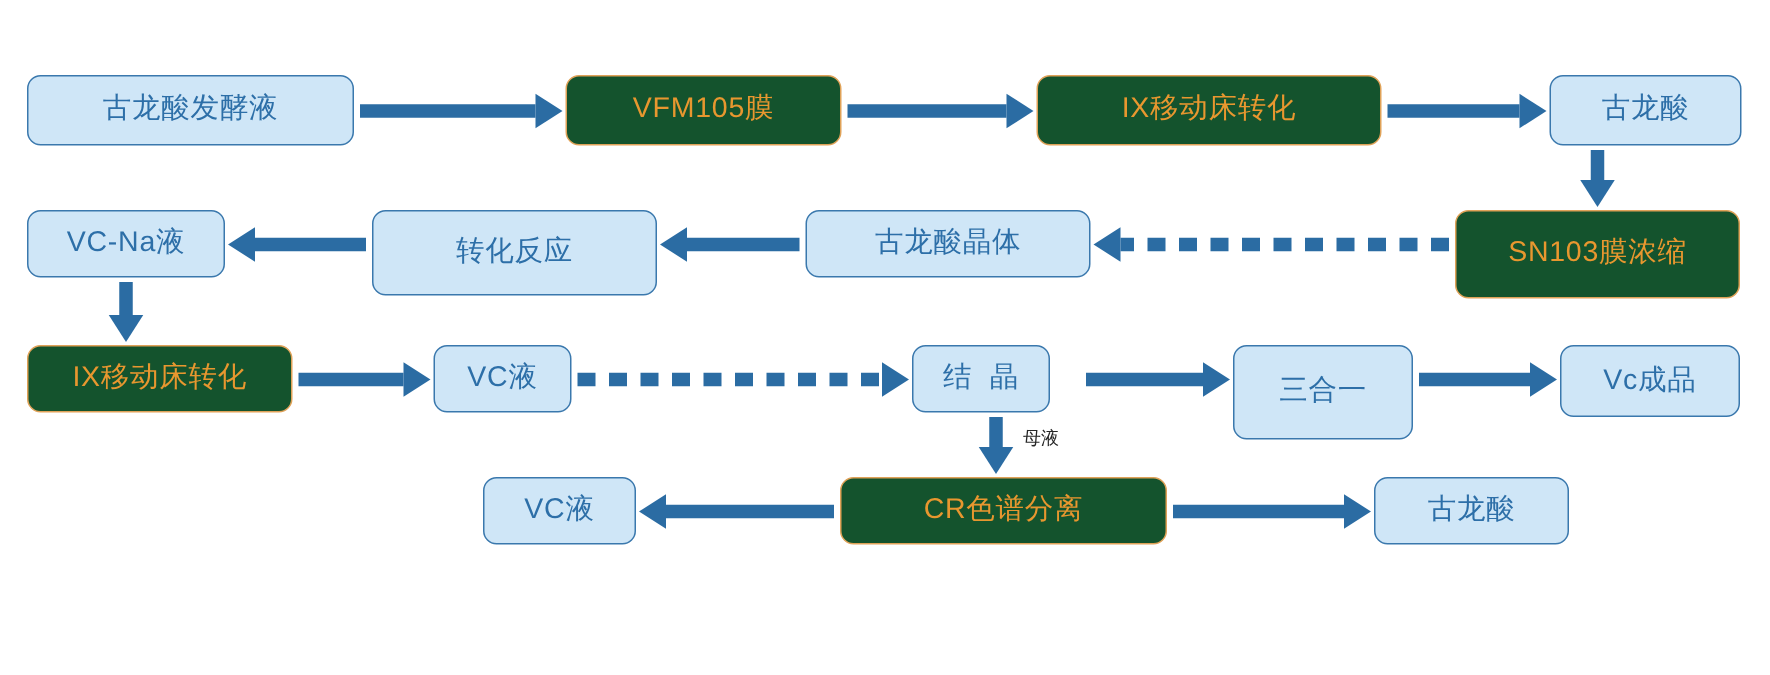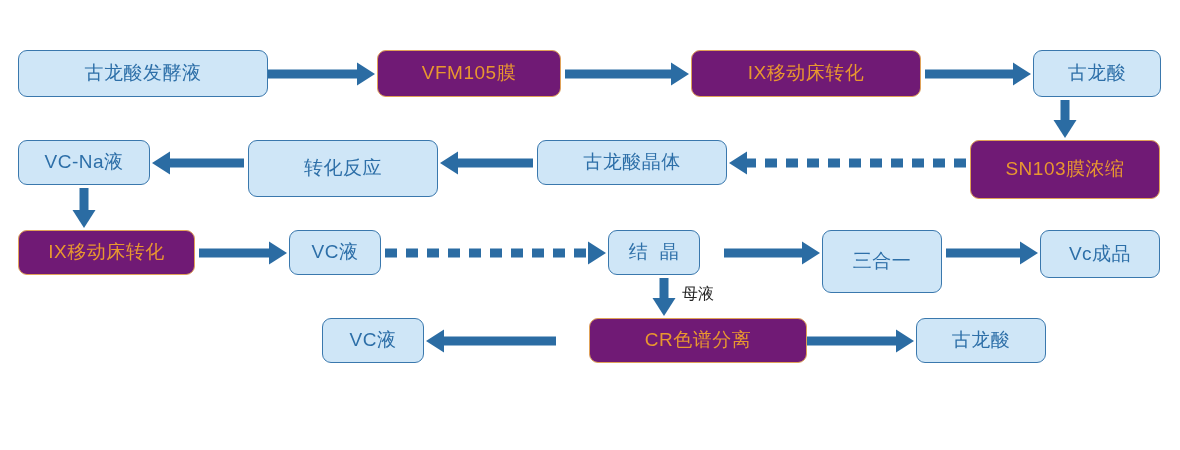--- a/index.html
+++ b/index.html
@@ -27,39 +27,39 @@
     text-align: center;
     line-height: 1.1;
     white-space: pre;
   }
   .node.blue {
     background: #cfe6f7;
     border: 1.3px solid #3a78ad;
     color: #2d6fa8;
   }
   .node.orange {
-    background: #701a75;
+    background: #14532d;
     border: 1.3px solid #e0a258;
     color: #e8972f;
   }
   .node-label {
     display: block;
     font-size: 19px;
     letter-spacing: 0.5px;
   }
   .arrow {
     position: absolute;
   }
   .arrow svg {
     display: block;
     overflow: visible;
   }
   .edge-label {
     position: absolute;
-    font-size: 16px;
+    font-size: 12px;
     color: #262626;
     white-space: pre;
     font-weight: 500;
   }
 </style>
 </head>
 <body>
 
 <div id="canvas">
   <div id="arrow-layer">
@@ -148,33 +148,33 @@
         </svg>
       </div>
       <div class="arrow" style="left: 752px; top: 311px; width: 192px; height: 60px;">
         <svg width="192" height="60" viewBox="0 0 192 60">
           <line x1="30" y1="30" x2="144" y2="30" stroke="#2b6ca3" stroke-width="9"></line>
           <polygon points="162,30 144,18.5 144,41.5" fill="#2b6ca3"></polygon>
         </svg>
       </div>
     </div>
   <div id="node-layer">
-      <div class="node blue" style="left: 18px; top: 50px; width: 250px; height: 47px;"><span class="node-label">古龙酸发酵液</span></div>
+      <div class="node blue" style="left: 18px; top: 50px; width: 218px; height: 47px;"><span class="node-label">古龙酸发酵液</span></div>
       <div class="node orange" style="left: 377px; top: 50px; width: 184px; height: 47px;"><span class="node-label">VFM105膜</span></div>
       <div class="node orange" style="left: 691px; top: 50px; width: 230px; height: 47px;"><span class="node-label">IX移动床转化</span></div>
       <div class="node blue" style="left: 1033px; top: 50px; width: 128px; height: 47px;"><span class="node-label">古龙酸</span></div>
       <div class="node orange" style="left: 970px; top: 140px; width: 190px; height: 59px;"><span class="node-label">SN103膜浓缩</span></div>
       <div class="node blue" style="left: 537px; top: 140px; width: 190px; height: 45px;"><span class="node-label">古龙酸晶体</span></div>
       <div class="node blue" style="left: 248px; top: 140px; width: 190px; height: 57px;"><span class="node-label">转化反应</span></div>
       <div class="node blue" style="left: 18px; top: 140px; width: 132px; height: 45px;"><span class="node-label">VC-Na液</span></div>
       <div class="node orange" style="left: 18px; top: 230px; width: 177px; height: 45px;"><span class="node-label">IX移动床转化</span></div>
       <div class="node blue" style="left: 289px; top: 230px; width: 92px; height: 45px;"><span class="node-label">VC液</span></div>
       <div class="node blue" style="left: 608px; top: 230px; width: 92px; height: 45px;"><span class="node-label">结  晶</span></div>
       <div class="node blue" style="left: 822px; top: 230px; width: 120px; height: 63px;"><span class="node-label">三合一</span></div>
       <div class="node blue" style="left: 1040px; top: 230px; width: 120px; height: 48px;"><span class="node-label">Vc成品</span></div>
-      <div class="node orange" style="left: 560px; top: 318px; width: 218px; height: 45px; margin-left: 29px;"><span class="node-label">CR色谱分离</span></div>
+      <div class="node orange" style="left: 560px; top: 318px; width: 218px; height: 45px;"><span class="node-label">CR色谱分离</span></div>
       <div class="node blue" style="left: 322px; top: 318px; width: 102px; height: 45px;"><span class="node-label">VC液</span></div>
       <div class="node blue" style="left: 916px; top: 318px; width: 130px; height: 45px;"><span class="node-label">古龙酸</span></div>
     </div>
   <div id="label-layer">
       <div class="edge-label" style="left: 682px; top: 284px;">母液</div>
     </div>
 </div>
 
 </body></html>

